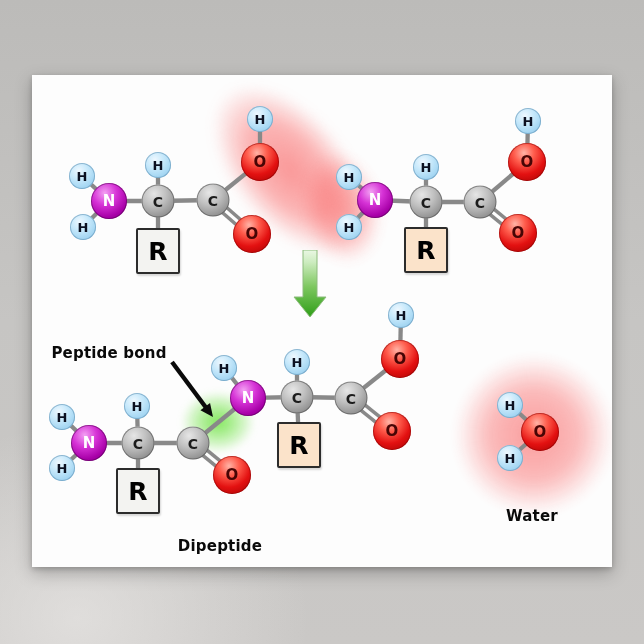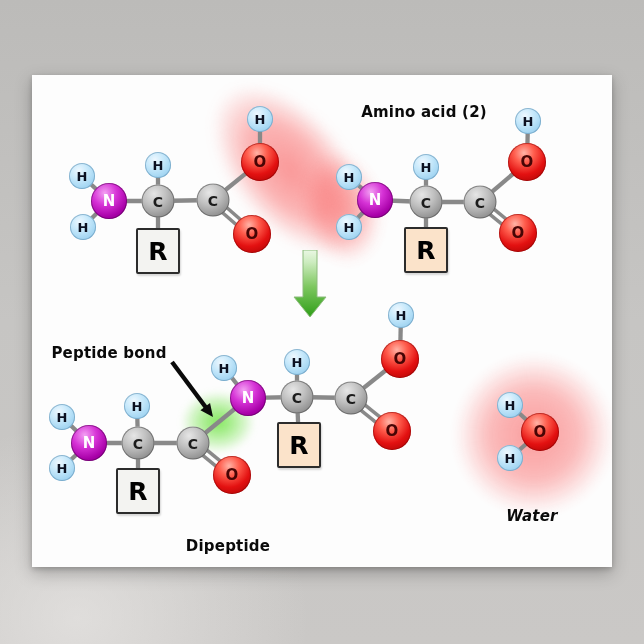--- a/index.html
+++ b/index.html
@@ -48,22 +48,22 @@
     font-size:25px;color:#000;box-shadow:1px 2px 2px rgba(0,0,0,.15);}
   .atom-R.white{background:#f3f3f1;}
   .atom-R.peach{background:#fbe3ca;}
   .label{
     position:absolute;transform:translateX(-50%);font-weight:bold;font-size:15px;
     color:#0a0a0a;white-space:nowrap;z-index:4;letter-spacing:.2px;
   }
   .lbl-a1{left:121px;top:28px;}
   .lbl-a2{left:392px;top:28px;}
   .lbl-pb{left:77px;top:269px;text-align:center;}
-  .lbl-dp{left:196px;top:462px;}
-  .lbl-w{left:500px;top:432px;font-style:italic;}
+  .lbl-dp{left:188px;top:462px;}
+  .lbl-w{left:500px;top:432px;}
   #reaction-arrow{position:absolute;z-index:3;}
 </style>
 </head>
 <body>
 
 <div class="poster" id="poster">
   <div id="glow-layer">
       <div class="glow glow-red" style="left: 258px; top: 95px; width: 200px; height: 112px; opacity: 1; transform: translate(-50%, -50%) rotate(50deg);"></div>
       <div class="glow glow-red" style="left: 310px; top: 133px; width: 78px; height: 112px; opacity: 0.75; transform: translate(-50%, -50%) rotate(-12deg);"></div>
       <div class="glow glow-green" style="left: 186px; top: 347px; width: 74px; height: 62px; opacity: 1; transform: translate(-50%, -50%) rotate(0deg);"></div>
@@ -171,17 +171,16 @@
         <div class="atom atom-O" style="left: 368px; top: 284px;">O</div>
         <div class="atom atom-H" style="left: 369px; top: 240px;">H</div>
       </div>
       <div class="molecule">
         <div class="atom atom-H" style="left: 478px; top: 330px;">H</div>
         <div class="atom atom-O" style="left: 508px; top: 357px;">O</div>
         <div class="atom atom-H" style="left: 478px; top: 383px;">H</div>
       </div>
     </div>
 
-  <div class="label lbl-a2">Amino acid (2)</div>
   <div class="label lbl-pb">Peptide bond</div>
   <div class="label lbl-dp">Dipeptide</div>
   <div class="label lbl-w">Water</div>
 </div>
 
 </body></html>

